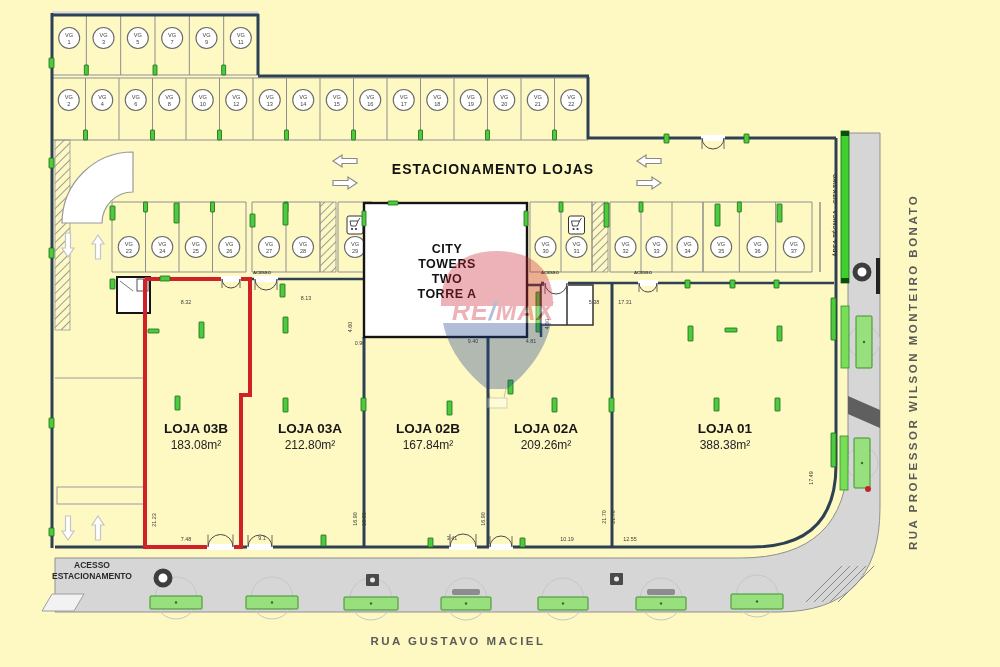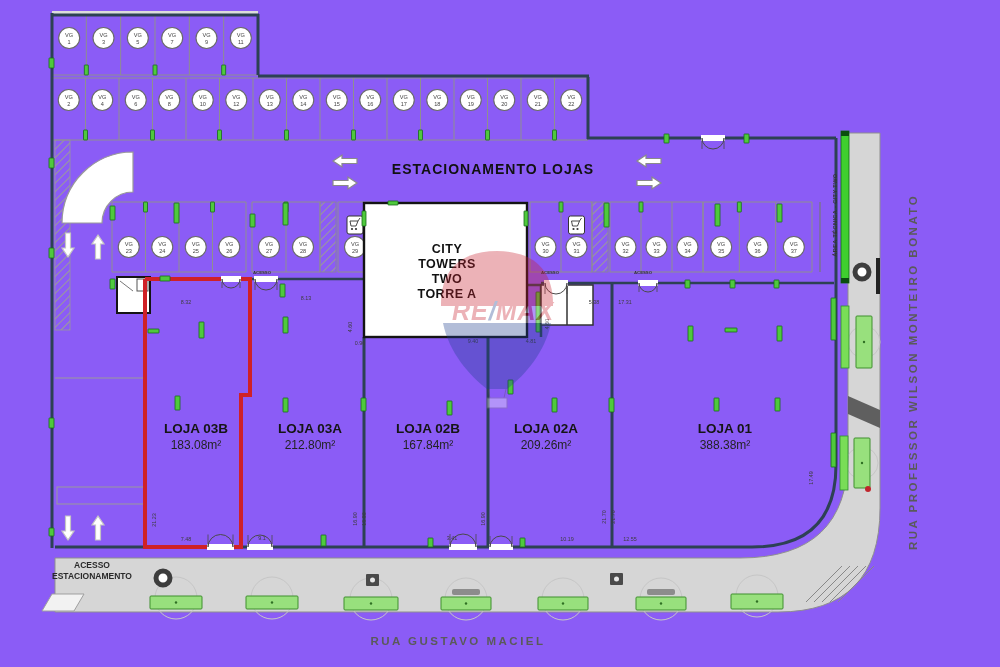--- a/index.html
+++ b/index.html
@@ -1,16 +1,16 @@
 <!DOCTYPE html>
 <html><head>
 <meta charset="utf-8">
 <style>
   html,body{margin:0;padding:0;background:#ffffff;}
-  .canvas{position:relative;width:1000px;height:667px;background:#8b5cf6;overflow:hidden;
+  .canvas{position:relative;width:1000px;height:667px;background:#fef9c3;overflow:hidden;
           font-family:"Liberation Sans",sans-serif;}
   svg text{font-family:"Liberation Sans",sans-serif;}
   .store-name{font-size:13.5px;font-weight:bold;fill:#151515;text-anchor:middle;}
   .store-area{font-size:12px;fill:#232323;text-anchor:middle;}
   .dim{font-size:5.4px;fill:#3d3d3d;text-anchor:middle;}
   .vg{font-size:5.6px;fill:#444;text-anchor:middle;}
   .big-label{font-size:14px;font-weight:bold;fill:#111;text-anchor:middle;letter-spacing:1px;}
   .tower-line{font-size:12.5px;font-weight:bold;fill:#111;text-anchor:middle;letter-spacing:.5px;}
   .street-name{font-size:11.5px;font-weight:bold;fill:#5a5a5a;text-anchor:middle;letter-spacing:2.5px;}
   .small-bold{font-size:8.5px;font-weight:bold;fill:#2a2a2a;text-anchor:middle;}

